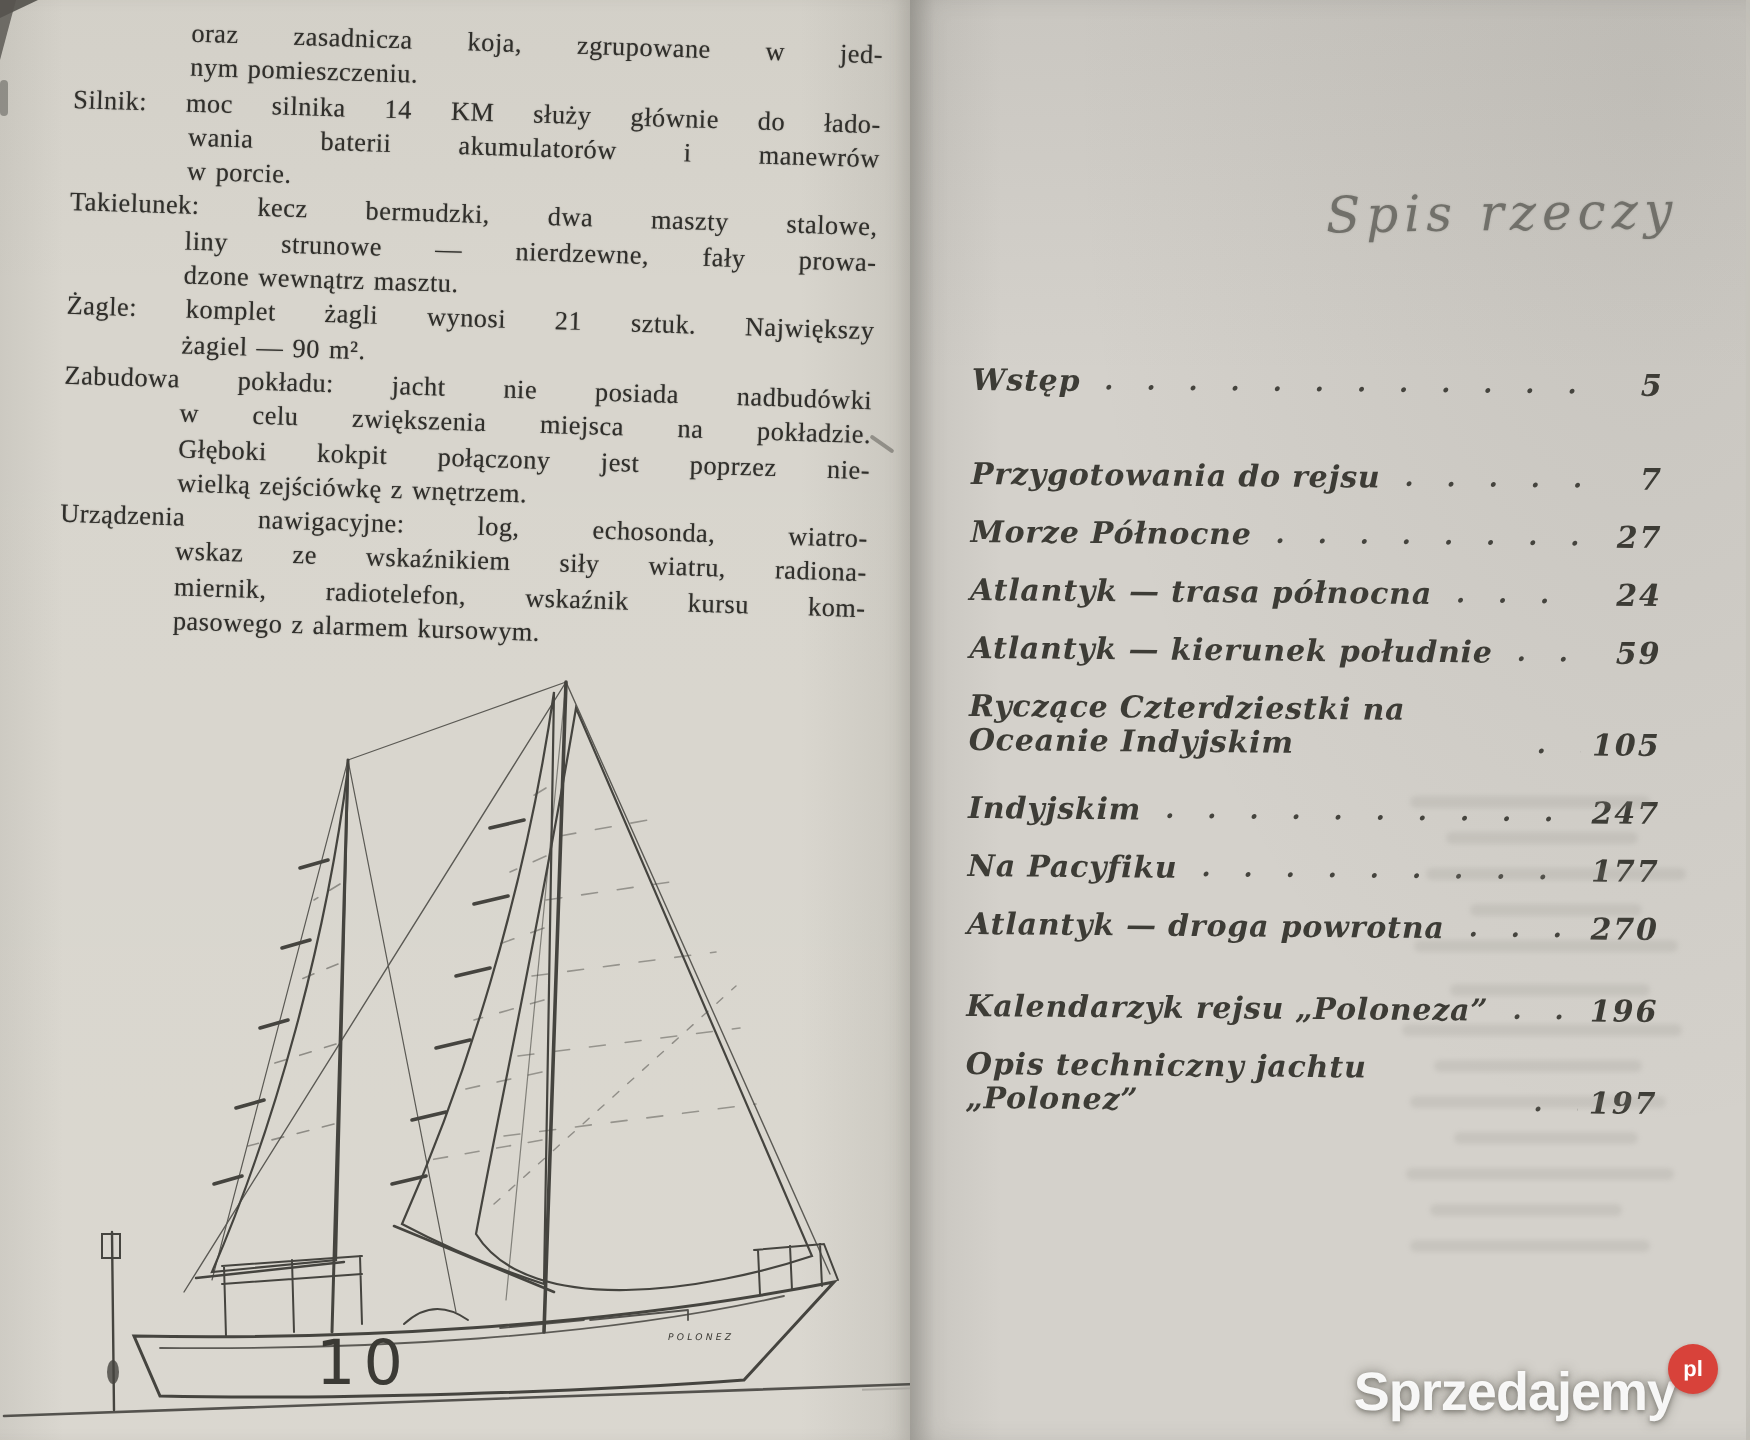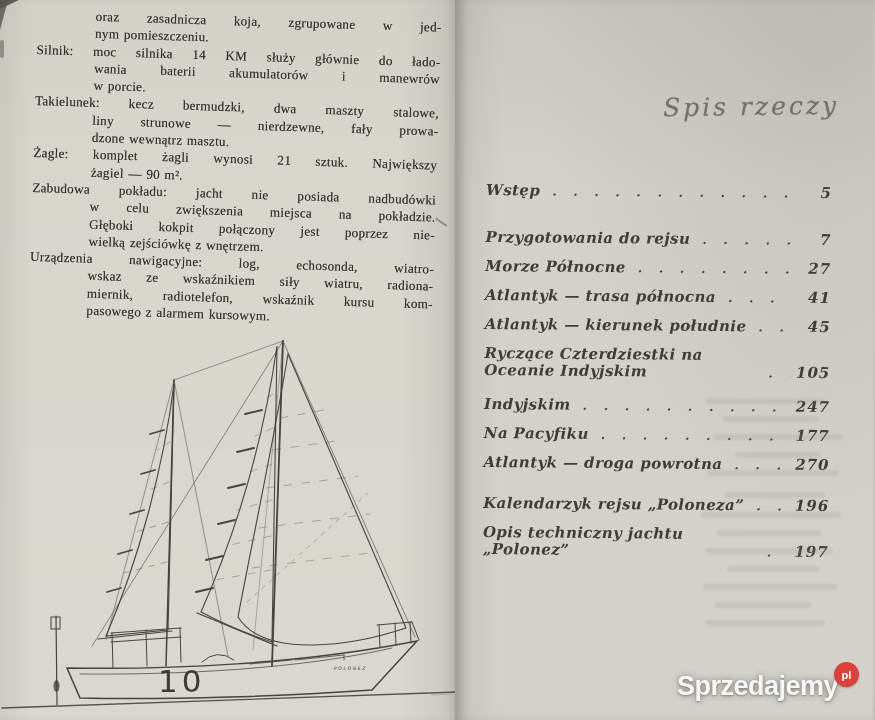--- a/index.html
+++ b/index.html
@@ -73,21 +73,21 @@
     margin:0 2px 0 12px;color:#45443e;font-size:13px;}
   .trow .pg{flex:0 0 auto;min-width:38px;text-align:right;letter-spacing:1px;}
   .trow.r0{margin-bottom:30px;}
   .trow.r5{margin-bottom:17px;}
   .trow.r8{margin-bottom:24px;}
   
   .ghost span{position:absolute;height:6px;background:#93918a;opacity:.20;
     filter:blur(1.3px);border-radius:3px;}
   
   .watermark{
-    position:absolute;right:16px;bottom:18px;display:flex;align-items:flex-start;
+    position:absolute;right:16px;bottom:8px;display:flex;align-items:flex-start;
     font-family:"Liberation Sans", sans-serif;
   }
   .wm-text{
     font-size:27px;font-weight:bold;color:rgba(255,255,255,.93);
     letter-spacing:-.5px;margin-top:9px;
     text-shadow:0 0 6px rgba(120,118,110,.9), 0 1px 2px rgba(90,88,80,.55);
   }
   .wm-badge{
     width:25px;height:25px;border-radius:50%;background:#d8423a;
     display:flex;align-items:center;justify-content:center;
@@ -239,26 +239,26 @@
         <span class="pg">7</span>
       </div>
       <div class="trow r2">
         <span class="ttl">Morze Północne</span>
         <span class="ldr">. . . . . . . . . . . . . . . . . . . . . . . .</span>
         <span class="pg">27</span>
       </div>
       <div class="trow r3">
         <span class="ttl">Atlantyk — trasa północna</span>
         <span class="ldr">. . . . . . . . . . . . . . . . . . . . . . . .</span>
-        <span class="pg">41</span>
+        <span class="pg">24</span>
       </div>
       <div class="trow r4">
         <span class="ttl">Atlantyk — kierunek południe</span>
         <span class="ldr">. . . . . . . . . . . . . . . . . . . . . . . .</span>
-        <span class="pg">45</span>
+        <span class="pg">59</span>
       </div>
       <div class="trow r5">
         <span class="ttl">Ryczące Czterdziestki na Oceanie Indyjskim</span>
         <span class="ldr">. . . . . . . . . . . . . . . . . . . . . . . .</span>
         <span class="pg">105</span>
       </div>
       <div class="trow r6">
         <span class="ttl">Indyjskim</span>
         <span class="ldr">. . . . . . . . . . . . . . . . . . . . . . . .</span>
         <span class="pg">247</span>

